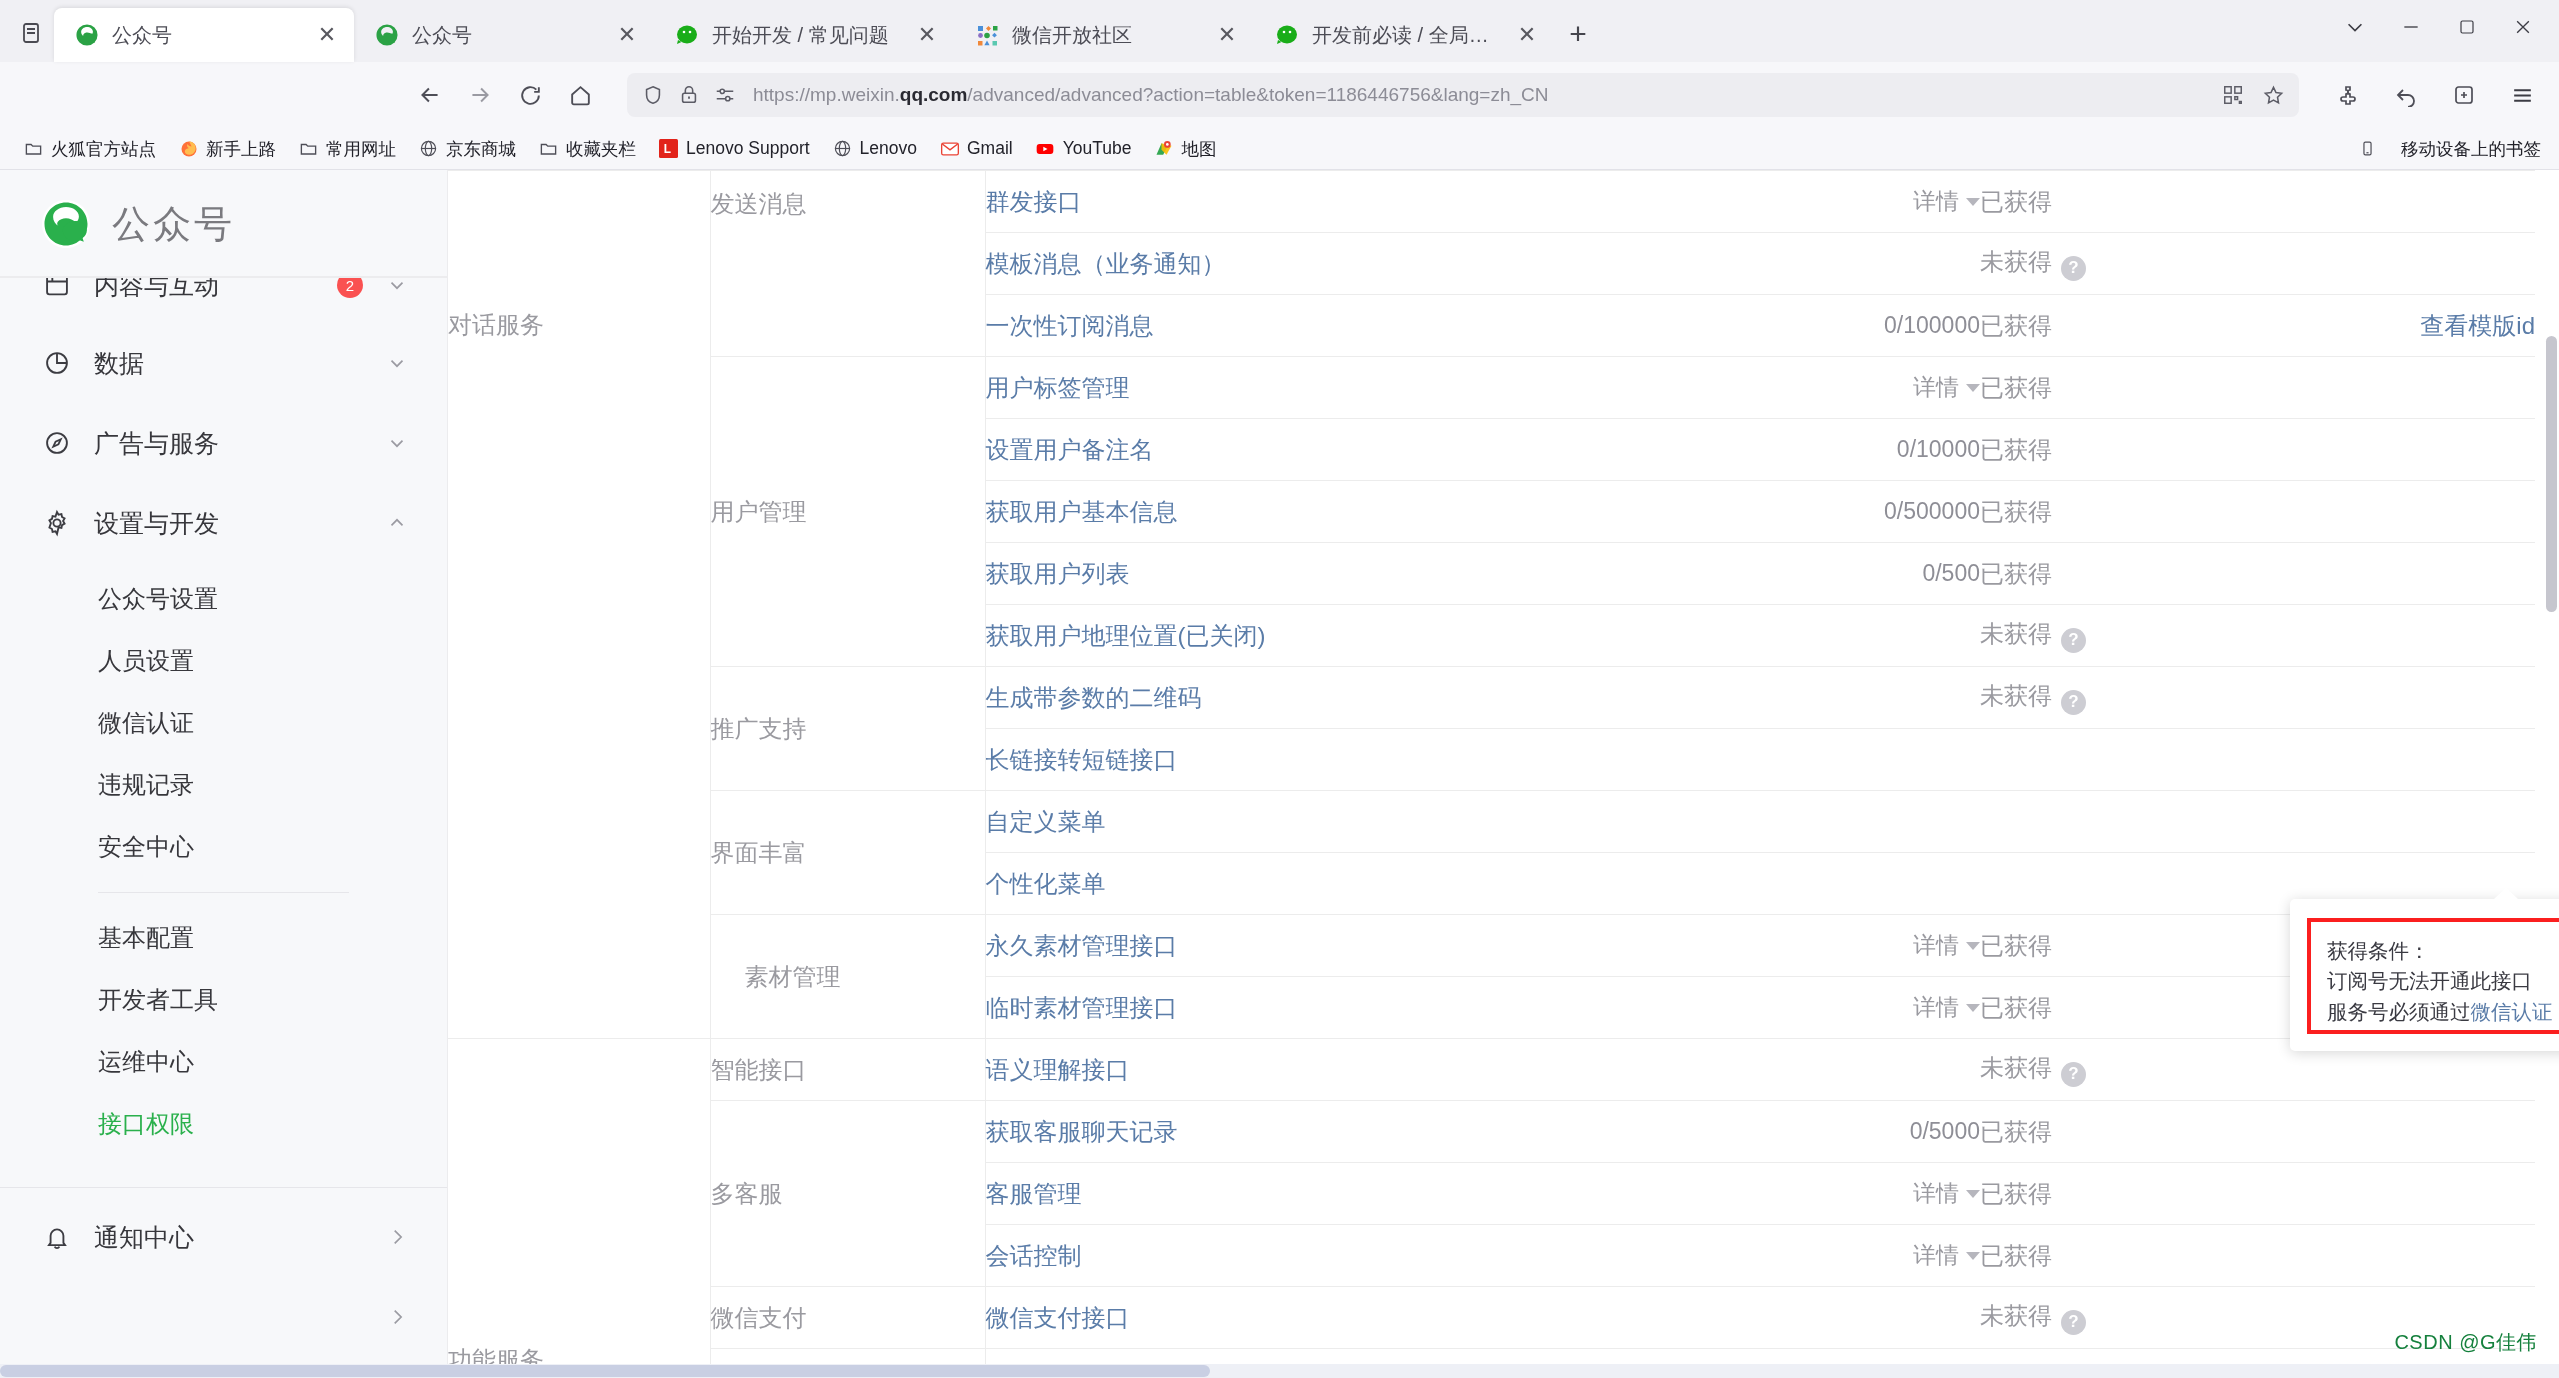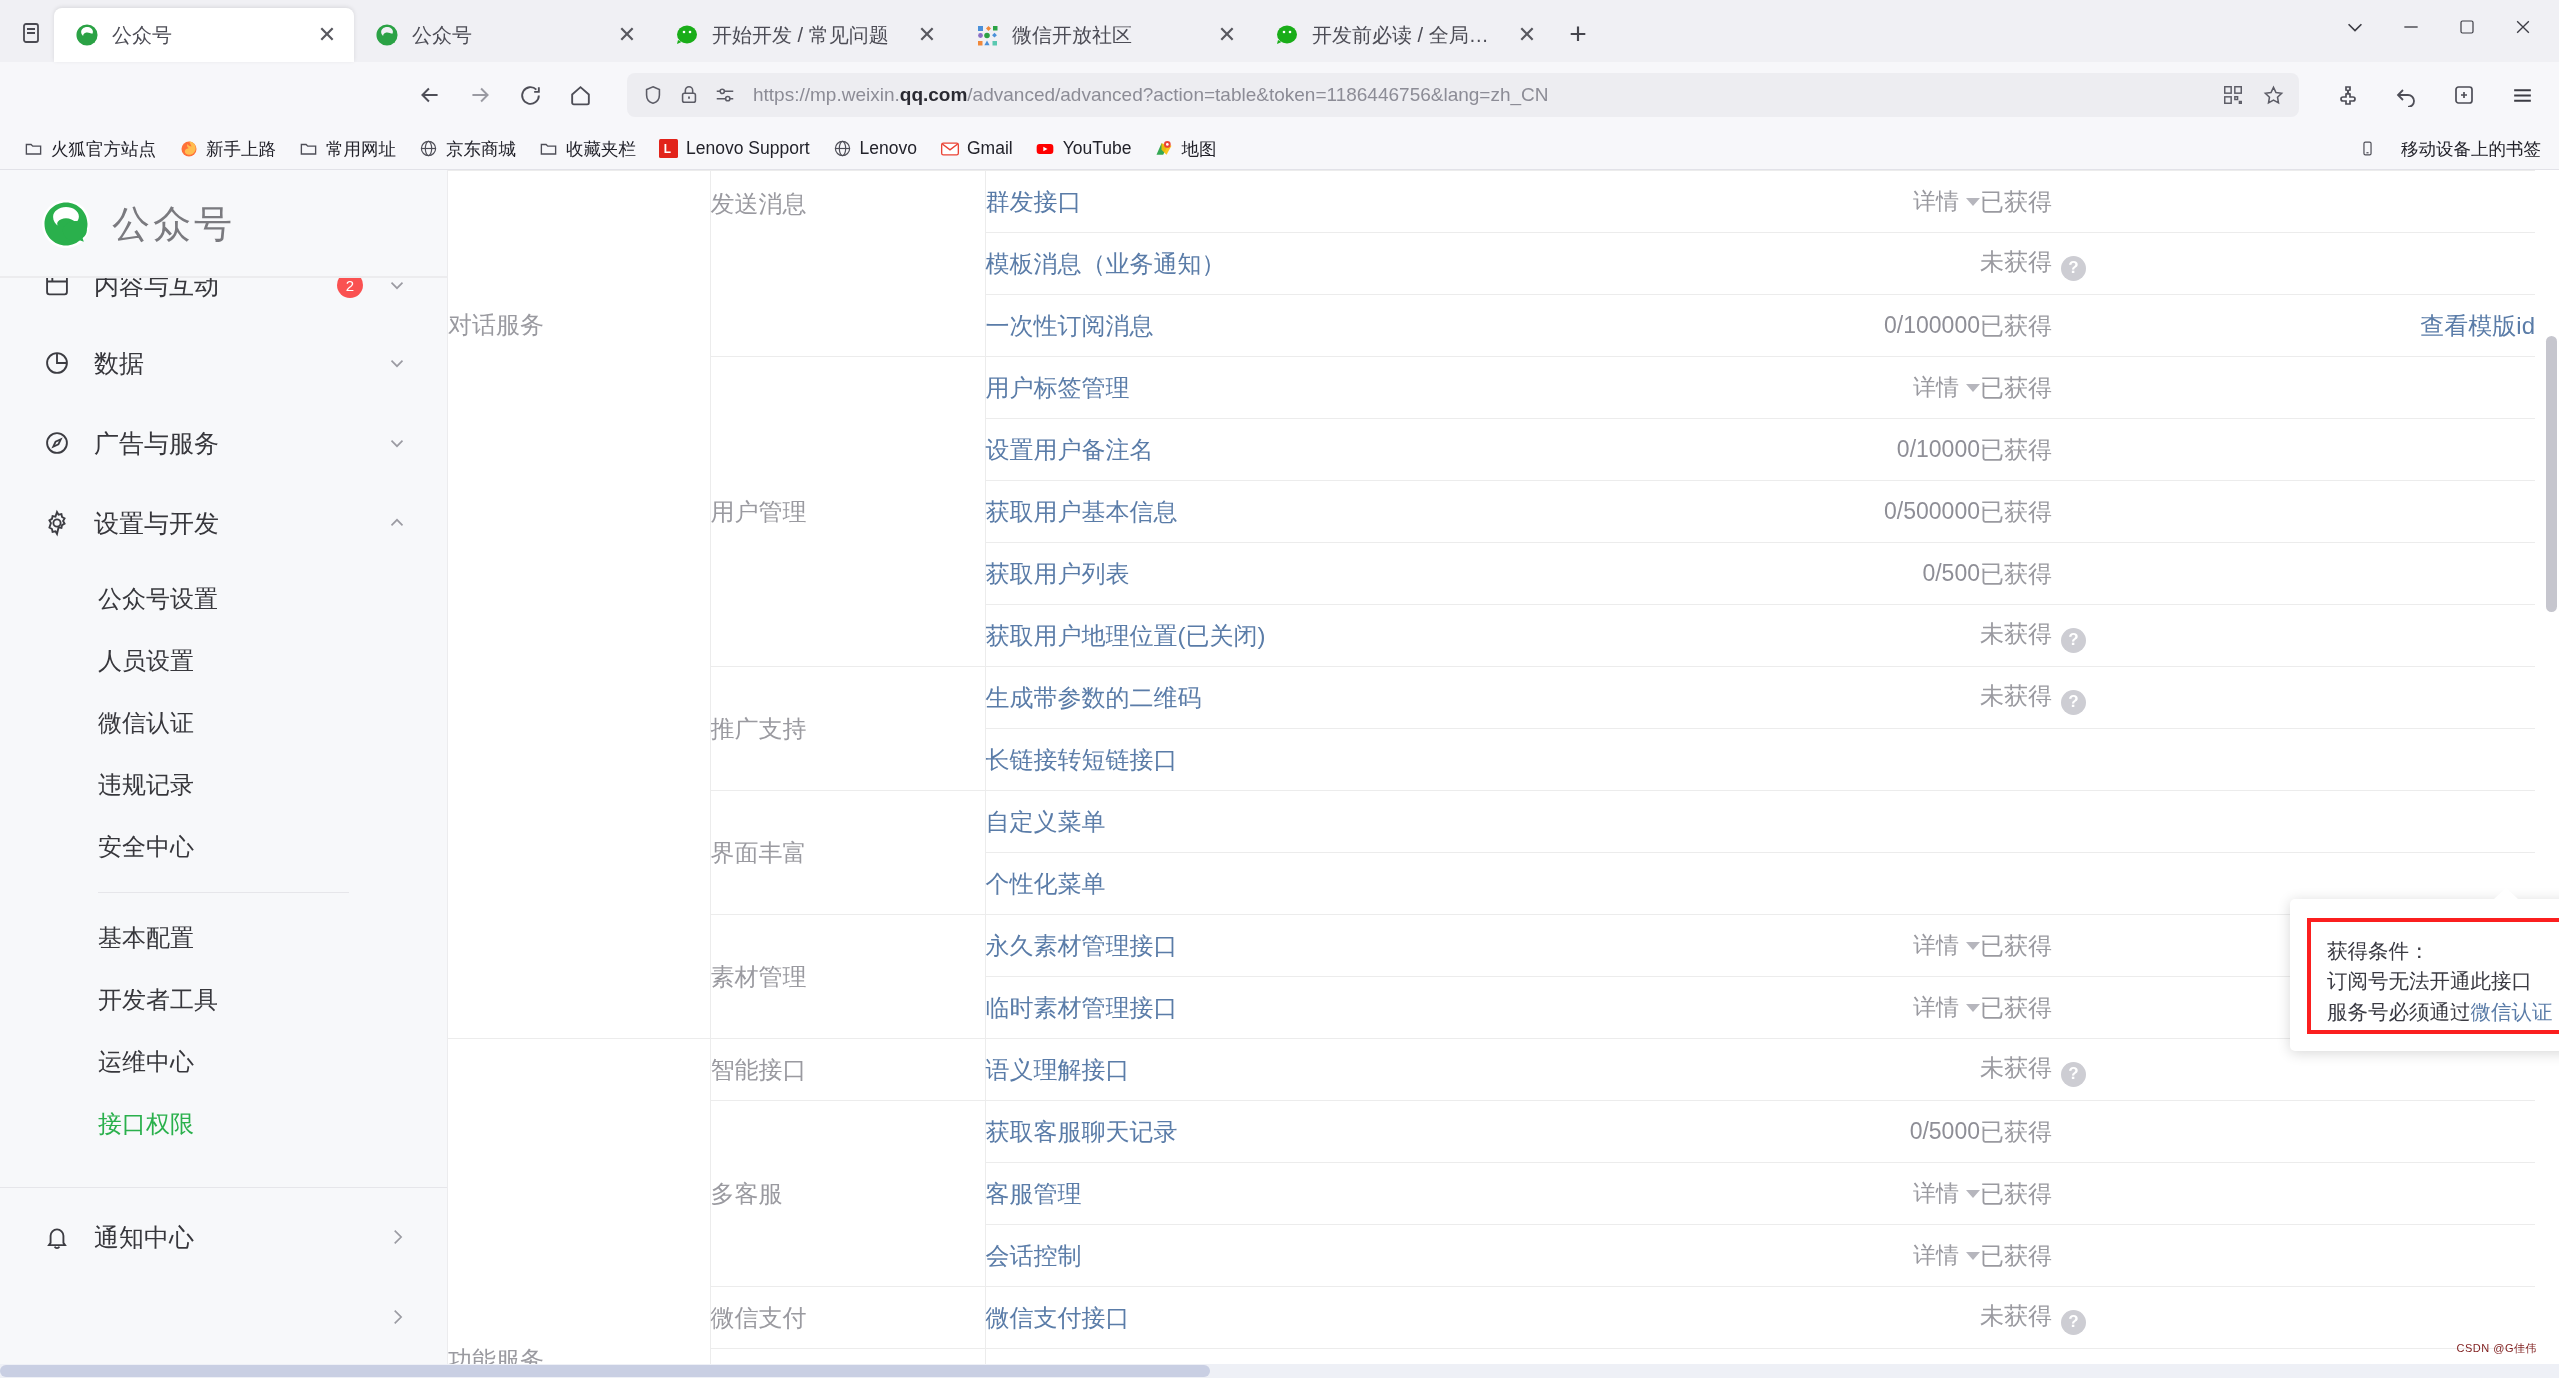--- a/index.html
+++ b/index.html
@@ -152,21 +152,21 @@
   }
   .tip-line { font-size: 20.5px; color:#3a3a42; line-height: 1.48; }
   .tip-line a { color:#5a7ca8; text-decoration:none; }
 
   
   .vscroll { position:absolute; right:0; top:0; width: 16px; height: 1208px; background: transparent; z-index: 25;}
   .vthumb { position:absolute; right:2px; top: 166px; width: 11px; height: 276px; background:#c6c6ce; border-radius: 6px;}
   .hscroll { position:absolute; left:0; bottom:0; width: 2559px; height: 14px; background:#eef0f6; z-index: 26;}
   .hthumb { position:absolute; left: 0px; bottom: 1px; width: 1210px; height: 12px; background:#c9cfe3; border-radius: 6px;}
 
-  .watermark { position:absolute; right: 22px; bottom: 22px; font-size: 11px; color:#7f1d1d; z-index: 27; letter-spacing:.5px;}
+  .watermark { position:absolute; right: 22px; bottom: 22px; font-size: 20px; color:#15803d; z-index: 27; letter-spacing:.5px;}
 </style>
 </head>
 <body>
 
 <div class="browser">
 
   <div class="tabstrip">
     <div class="tab-listbtn">
       <svg width="24" height="24" viewBox="0 0 24 24" fill="none" stroke="#4a4a52" stroke-width="1.8">
         <rect x="5" y="3" width="14" height="18" rx="2"></rect>
@@ -675,21 +675,21 @@
             <td class="act"></td>
           </tr>
           <tr class="row">
             <td class="nm"><a href="#">个性化菜单</a></td>
             <td class="quota"></td>
             <td class="stat"></td>
             <td class="act"></td>
           </tr>
 
           <tr class="row">
-            <td class="cat" rowspan="2" style="vertical-align:middle;">素材管理</td>
+            <td class="cat" rowspan="2" style="vertical-align:middle;padding-left:34px;">素材管理</td>
             <td class="nm"><a href="#">永久素材管理接口</a></td>
             <td class="quota"><span class="detail">
                   <span>详情</span>
                   <i class="caret"></i>
                 </span></td>
             <td class="stat">已获得</td>
             <td class="act"></td>
           </tr>
           <tr class="row">
             <td class="nm"><a href="#">临时素材管理接口</a></td>

